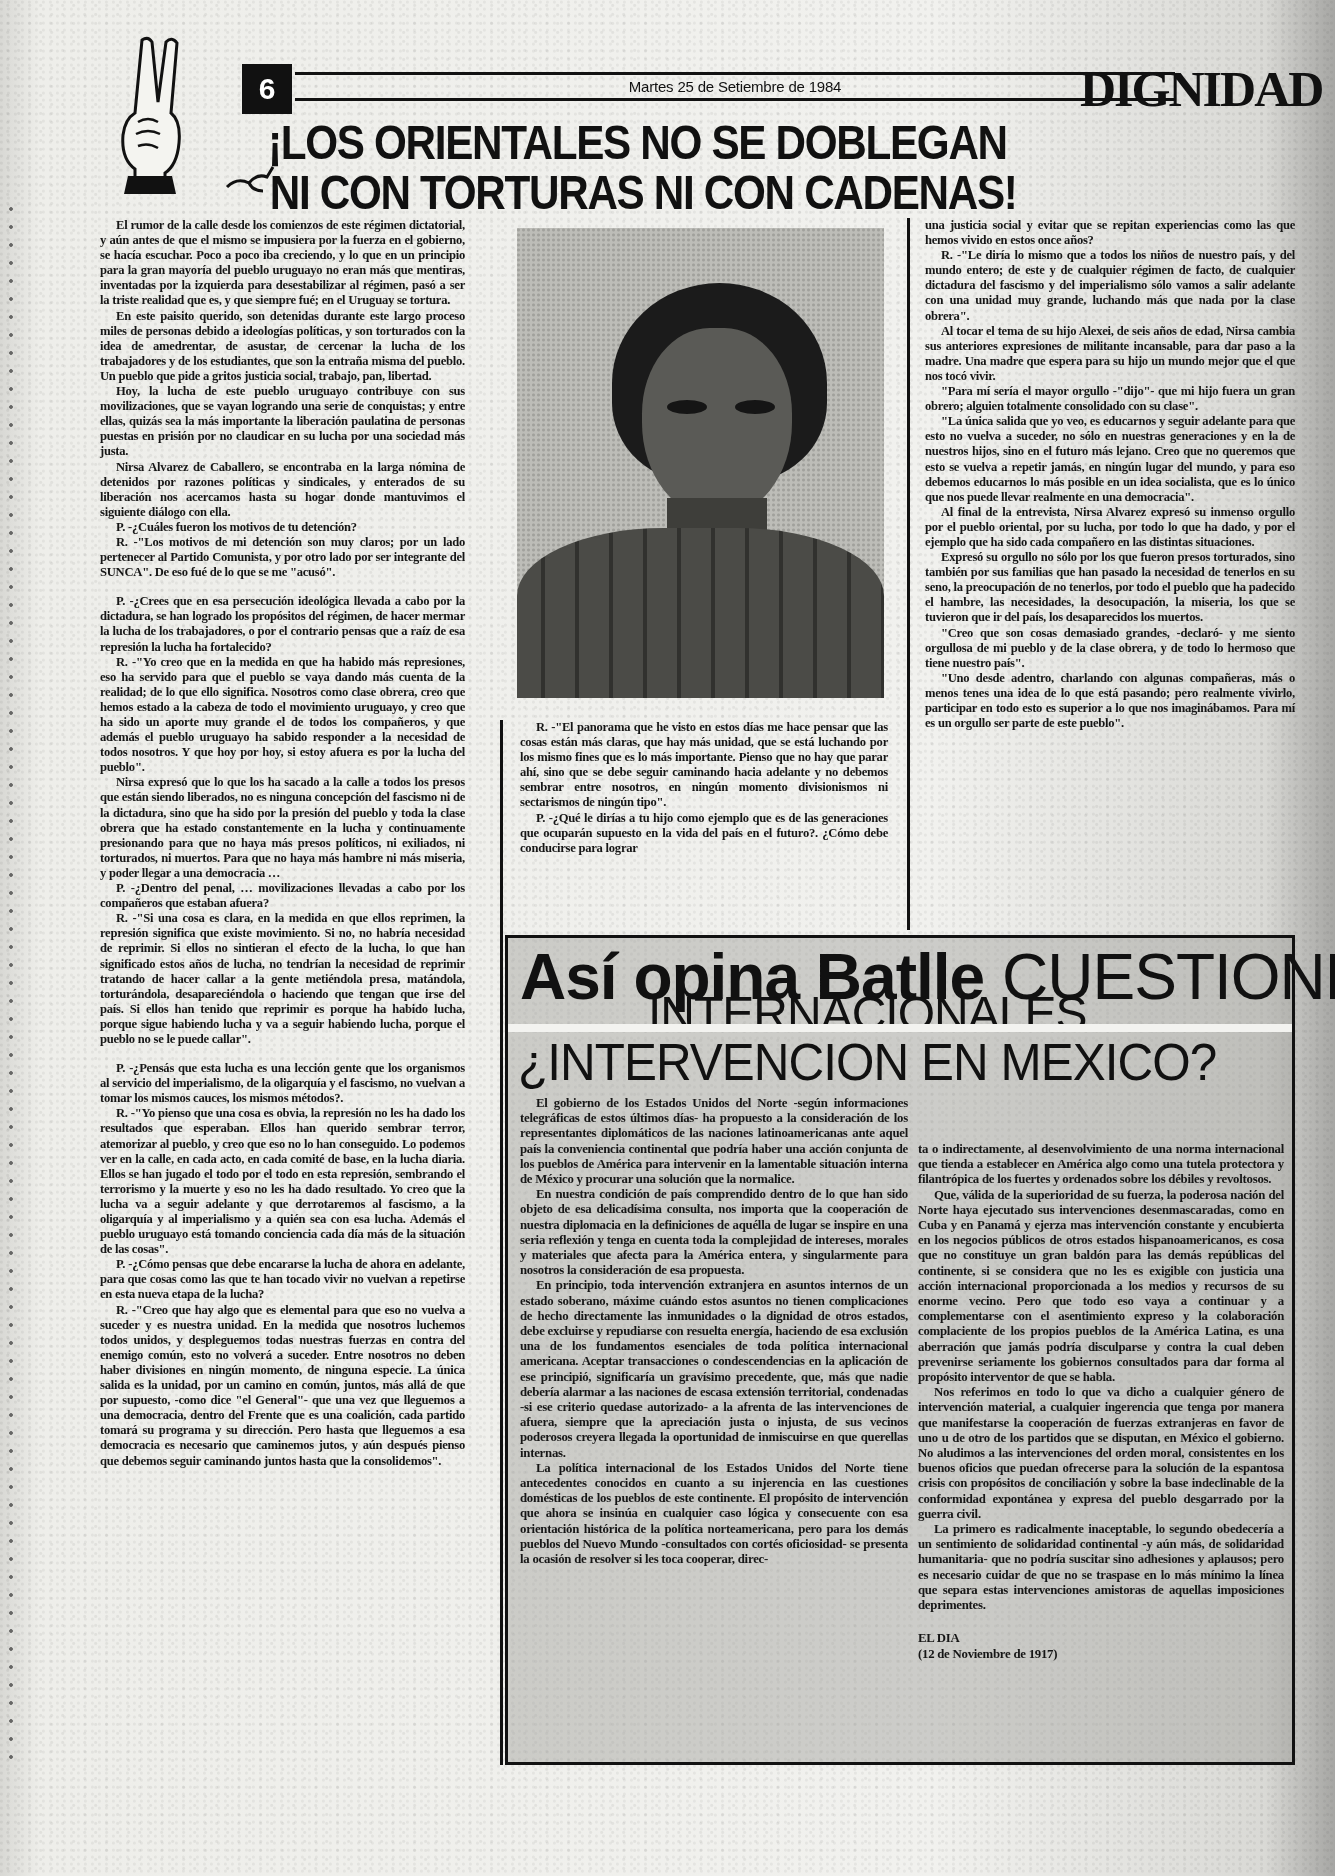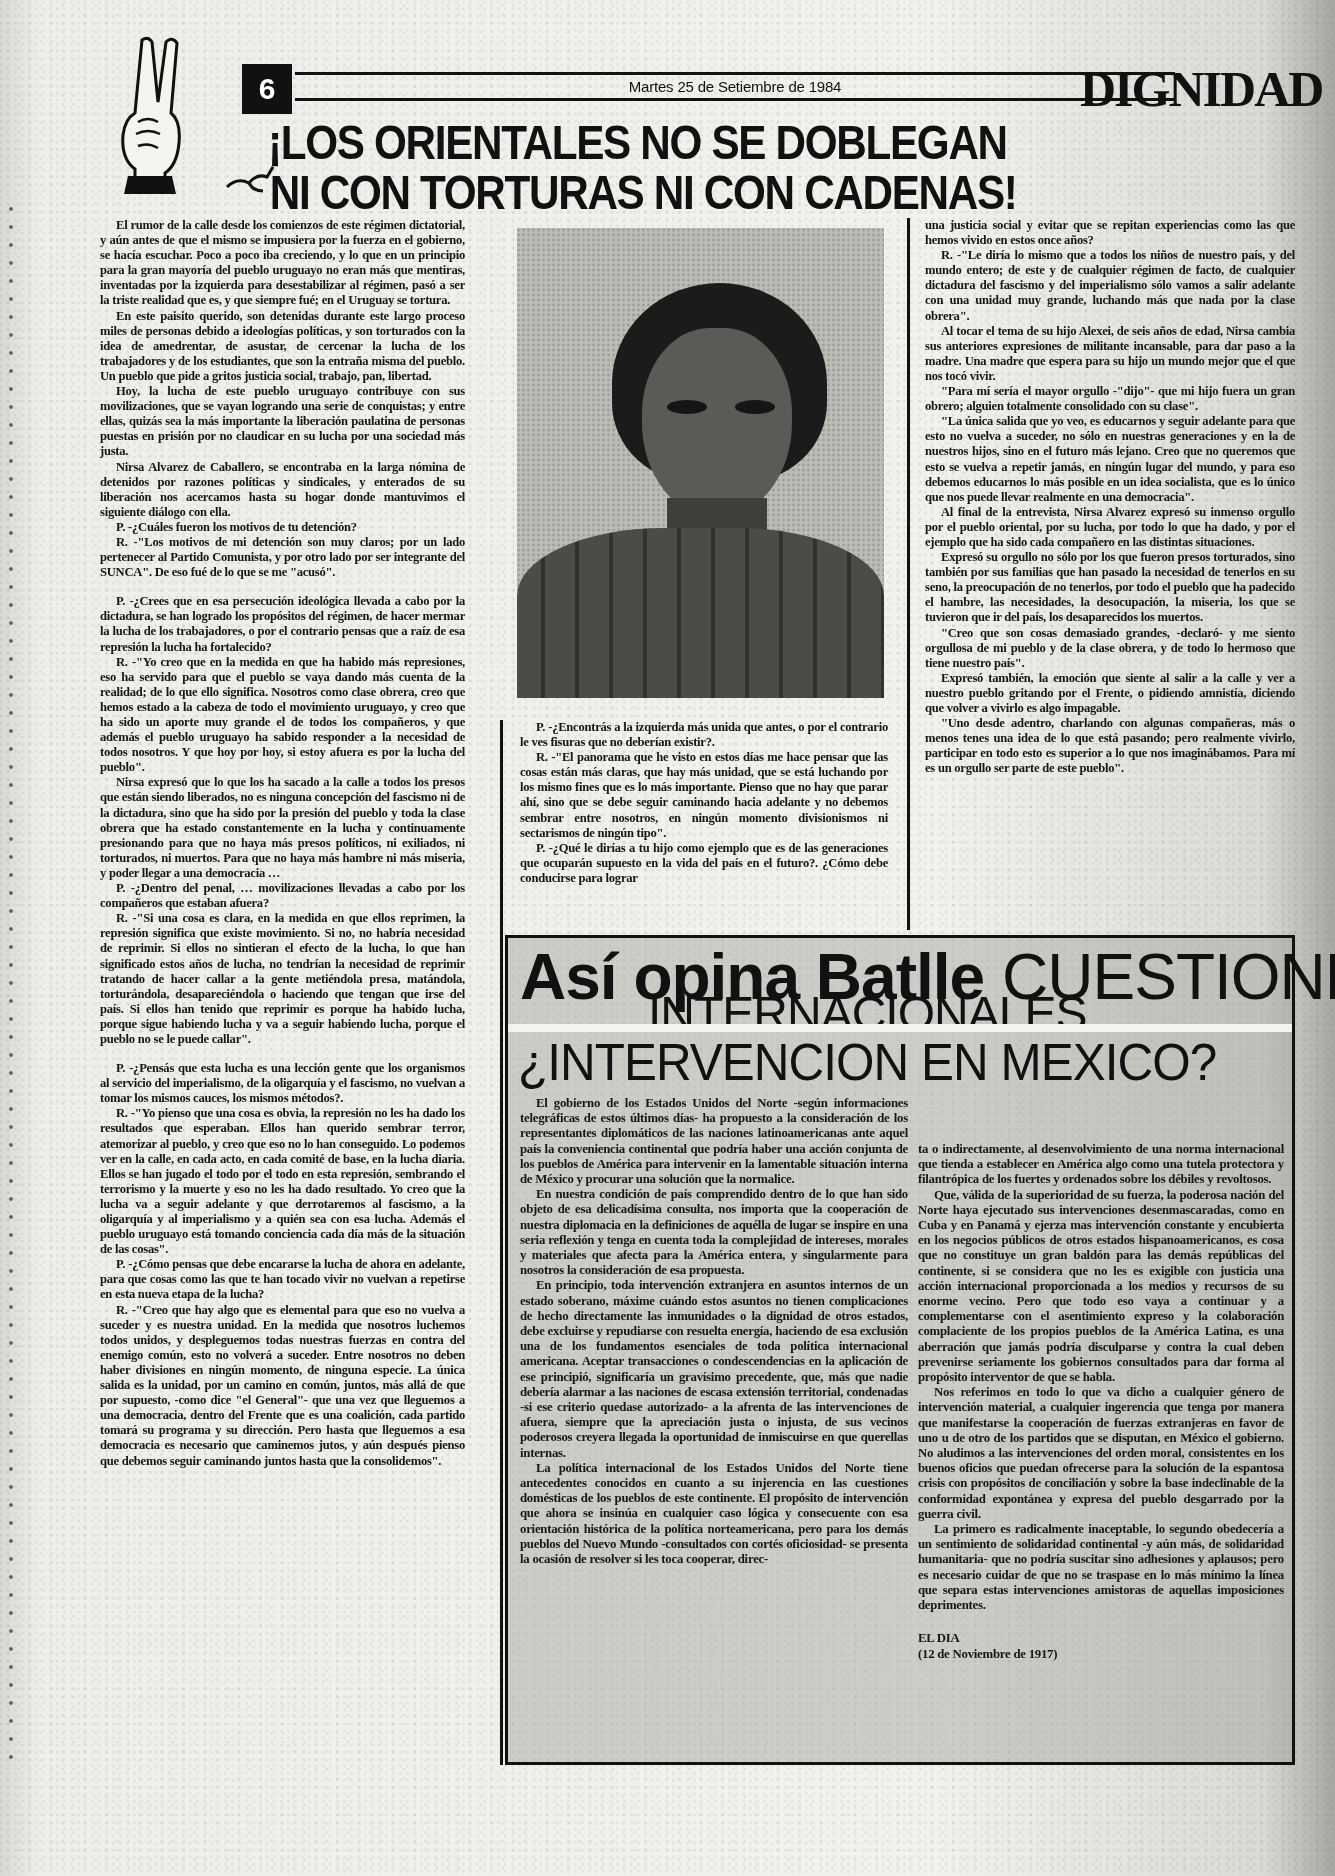--- a/index.html
+++ b/index.html
@@ -187,35 +187,33 @@
 <figure class="photo">
   <div class="hair"></div>
   <div class="face"></div>
   <div class="eye" style="left:150px;"></div>
   <div class="eye" style="left:218px;"></div>
   <div class="neck"></div>
   <div class="shirt"></div>
 </figure>
 
 <article class="col col2" id="col2">
-    <p class="q">P. -¿Encontrás a la izquierda más unida que antes, o por el contrario le ves fisuras que no deberían existir?.</p>
     <p class="">R. -"El panorama que he visto en estos días me hace pensar que las cosas están más claras, que hay más unidad, que se está luchando por los mismo fines que es lo más importante. Pienso que no hay que parar ahí, sino que se debe seguir caminando hacia adelante y no debemos sembrar entre nosotros, en ningún momento divisionismos ni sectarismos de ningún tipo".</p>
     <p class="q">P. -¿Qué le dirías a tu hijo como ejemplo que es de las generaciones que ocuparán supuesto en la vida del país en el futuro?. ¿Cómo debe conducirse para lograr</p>
   </article>
 
 <article class="col col3" id="col3">
     <p class="q" style="text-indent: 0px;">una justicia social y evitar que se repitan experiencias como las que hemos vivido en estos once años?</p>
     <p class="">R. -"Le diría lo mismo que a todos los niños de nuestro país, y del mundo entero; de este y de cualquier régimen de facto, de cualquier dictadura del fascismo y del imperialismo sólo vamos a salir adelante con una unidad muy grande, luchando más que nada por la clase obrera".</p>
     <p class="">Al tocar el tema de su hijo Alexei, de seis años de edad, Nirsa cambia sus anteriores expresiones de militante incansable, para dar paso a la madre. Una madre que espera para su hijo un mundo mejor que el que nos tocó vivir.</p>
     <p class="">"Para mí sería el mayor orgullo -"dijo"- que mi hijo fuera un gran obrero; alguien totalmente consolidado con su clase".</p>
     <p class="">"La única salida que yo veo, es educarnos y seguir adelante para que esto no vuelva a suceder, no sólo en nuestras generaciones y en la de nuestros hijos, sino en el futuro más lejano. Creo que no queremos que esto se vuelva a repetir jamás, en ningún lugar del mundo, y para eso debemos educarnos lo más posible en un idea socialista, que es lo único que nos puede llevar realmente en una democracia".</p>
     <p class="">Al final de la entrevista, Nirsa Alvarez expresó su inmenso orgullo por el pueblo oriental, por su lucha, por todo lo que ha dado, y por el ejemplo que ha sido cada compañero en las distintas situaciones.</p>
     <p class="">Expresó su orgullo no sólo por los que fueron presos torturados, sino también por sus familias que han pasado la necesidad de tenerlos en su seno, la preocupación de no tenerlos, por todo el pueblo que ha padecido el hambre, las necesidades, la desocupación, la miseria, los que se tuvieron que ir del país, los desaparecidos los muertos.</p>
     <p class="">"Creo que son cosas demasiado grandes, -declaró- y me siento orgullosa de mi pueblo y de la clase obrera, y de todo lo hermoso que tiene nuestro país".</p>
-    <p class="">Expresó también, la emoción que siente al salir a la calle y ver a nuestro pueblo gritando por el Frente, o pidiendo amnistía, diciendo que volver a vivirlo es algo impagable.</p>
     <p class="">"Uno desde adentro, charlando con algunas compañeras, más o menos tenes una idea de lo que está pasando; pero realmente vivirlo, participar en todo esto es superior a lo que nos imaginábamos. Para mí es un orgullo ser parte de este pueblo".</p>
   </article>
 
 <section class="batlle">
   <div class="title1">
     <span>Así opina Batlle</span><span class="sub">CUESTIONES</span>
   </div>
   <div class="title2">INTERNACIONALES</div>
   <div class="scratch"></div>
   <div class="title3">¿INTERVENCION EN MEXICO?</div>

